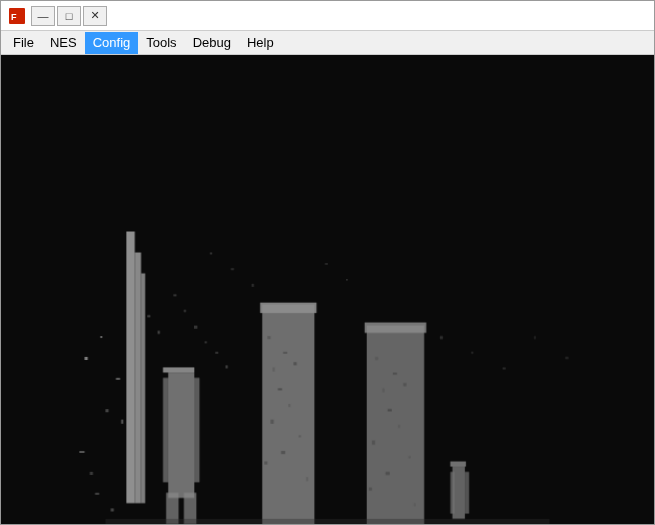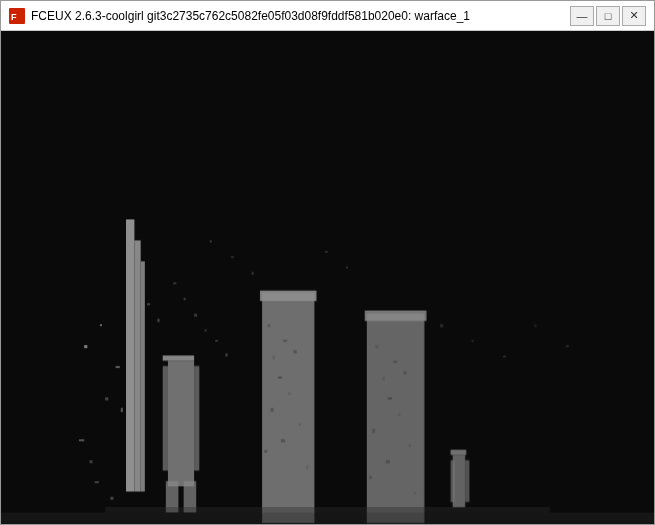--- a/index.html
+++ b/index.html
@@ -107,28 +107,35 @@
 <div class="window">
 
   <div class="title-bar">
     <div class="title-bar-icon">
       
       <svg width="16" height="16" viewBox="0 0 16 16">
         <rect x="0" y="0" width="16" height="16" fill="#cc2200" rx="1"></rect>
         <text x="2" y="12" fill="white" font-size="9" font-weight="bold">F</text>
       </svg>
     </div>
-    <span class="title-bar-text">FCEUX 2.6.3-coolgirl git3c2735c762c5082fe05f03d08f9fddf581b020e0: warface_1</span>
     <div class="title-bar-controls">
       <div class="title-bar-btn">—</div>
       <div class="title-bar-btn">□</div>
       <div class="title-bar-btn close">✕</div>
     </div>
   </div>
 
+  <div class="menu-bar">
+    <div class="menu-item">File</div>
+    <div class="menu-item">NES</div>
+    <div class="menu-item active" style="position:relative;">Config</div>
+    <div class="menu-item">Tools</div>
+    <div class="menu-item">Debug</div>
+    <div class="menu-item">Help</div>
+  </div>
 
   <div class="content-area">
     <div class="game-bg"></div>
 
     <svg width="100%" height="100%" viewBox="0 0 625 471" preserveAspectRatio="xMidYMid slice" style="position:absolute; top:0; left:0;">
       <rect width="625" height="471" fill="#0a0a0a"></rect>
 
       <g opacity="0.6">
 
         <rect x="120" y="180" width="8" height="260" fill="#e8e8e8"></rect>

